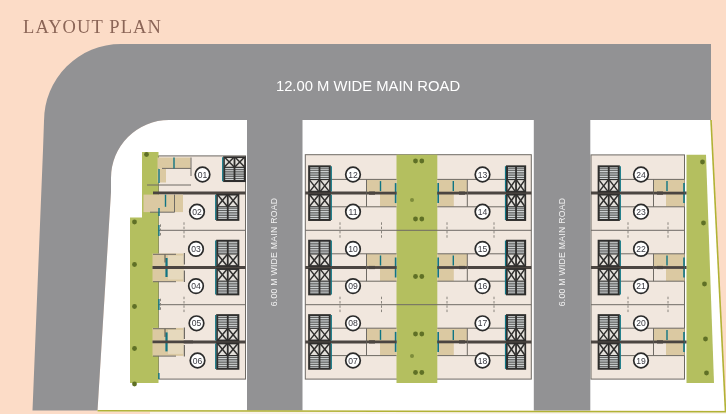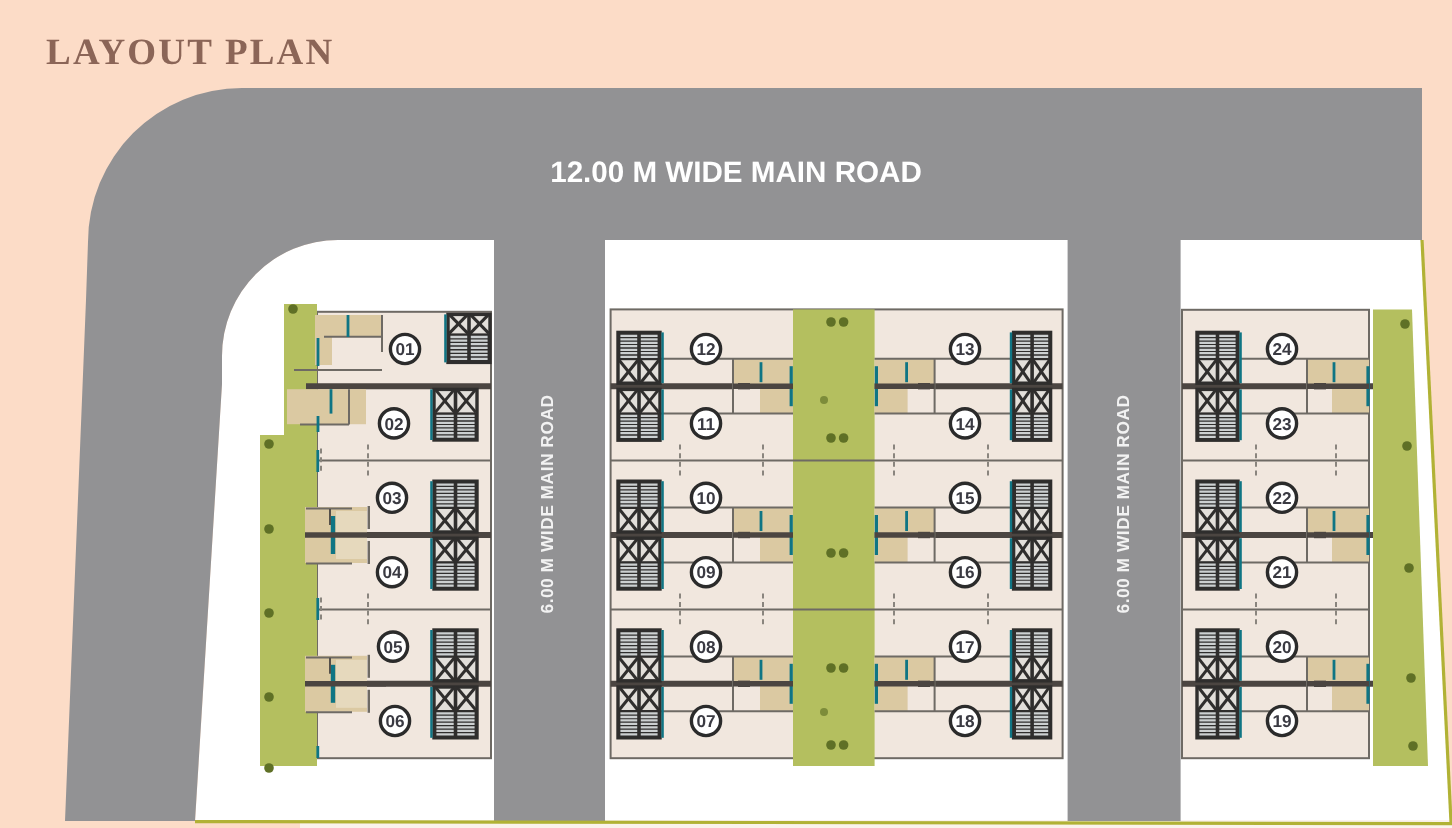--- a/index.html
+++ b/index.html
@@ -1,17 +1,17 @@
 <!DOCTYPE html>
 <html><head>
 <meta charset="utf-8">
 <style>
   html,body { margin:0; padding:0; }
   body { width:726px; height:414px; overflow:hidden; background:#fcdcc7; }
-  .wrap { position:relative; width:648px; height:414px;font-weight:bold; }
+  .wrap { position:relative; width:648px; height:414px; }
   .title { position:absolute; left:23px; top:17px; z-index:5; font-family:"Liberation Serif", serif; font-size:18.5px; letter-spacing:1.1px; color:#8b6557; }
 </style>
 </head>
 <body>
 <div class="wrap">
 
 <div class="title">LAYOUT PLAN</div>
 
 <div style="position:absolute;left:0;top:0;">
 <svg width="726" height="414" viewBox="0 0 726 414" xmlns="http://www.w3.org/2000/svg">

